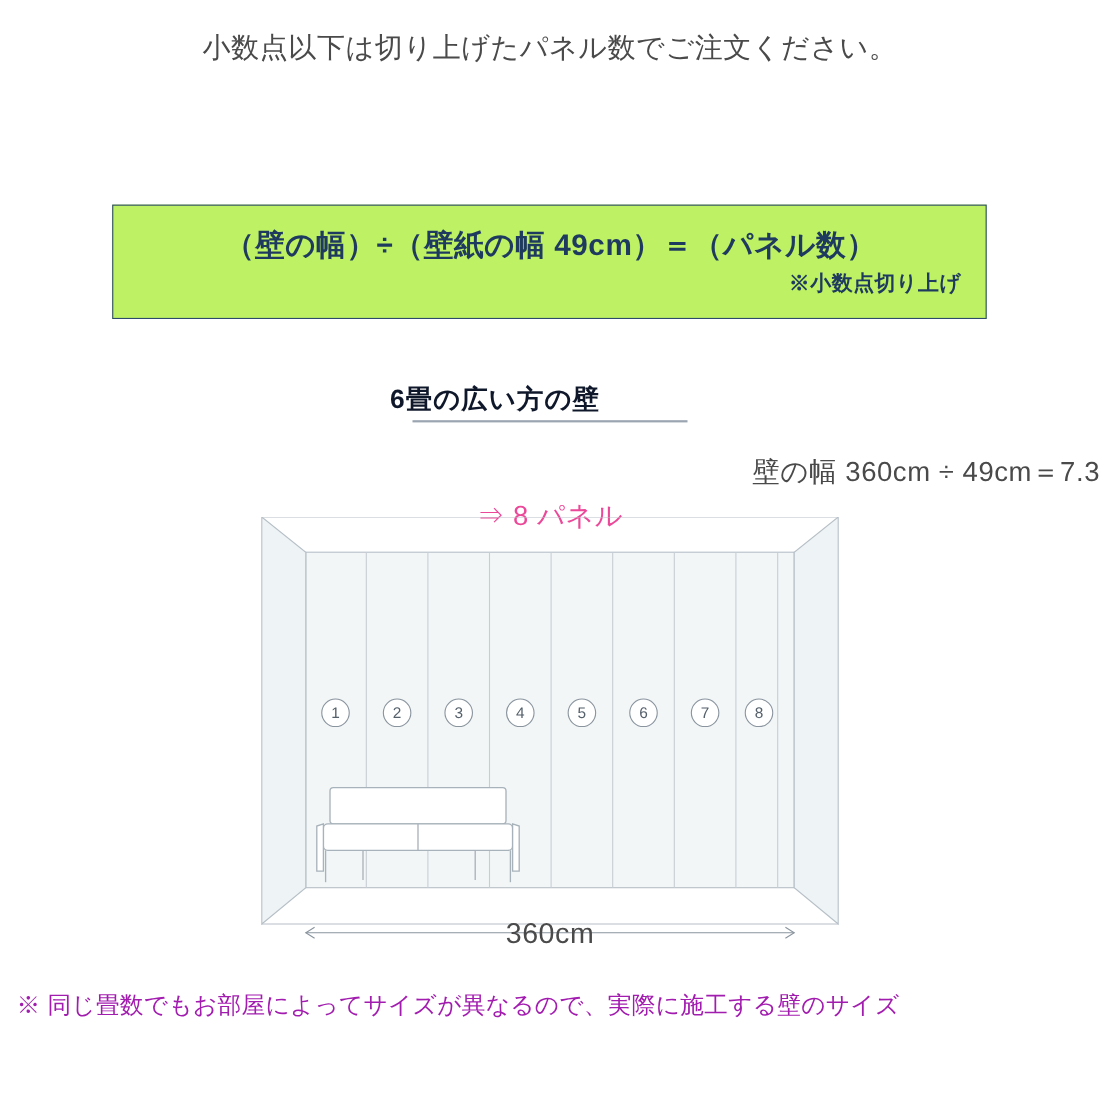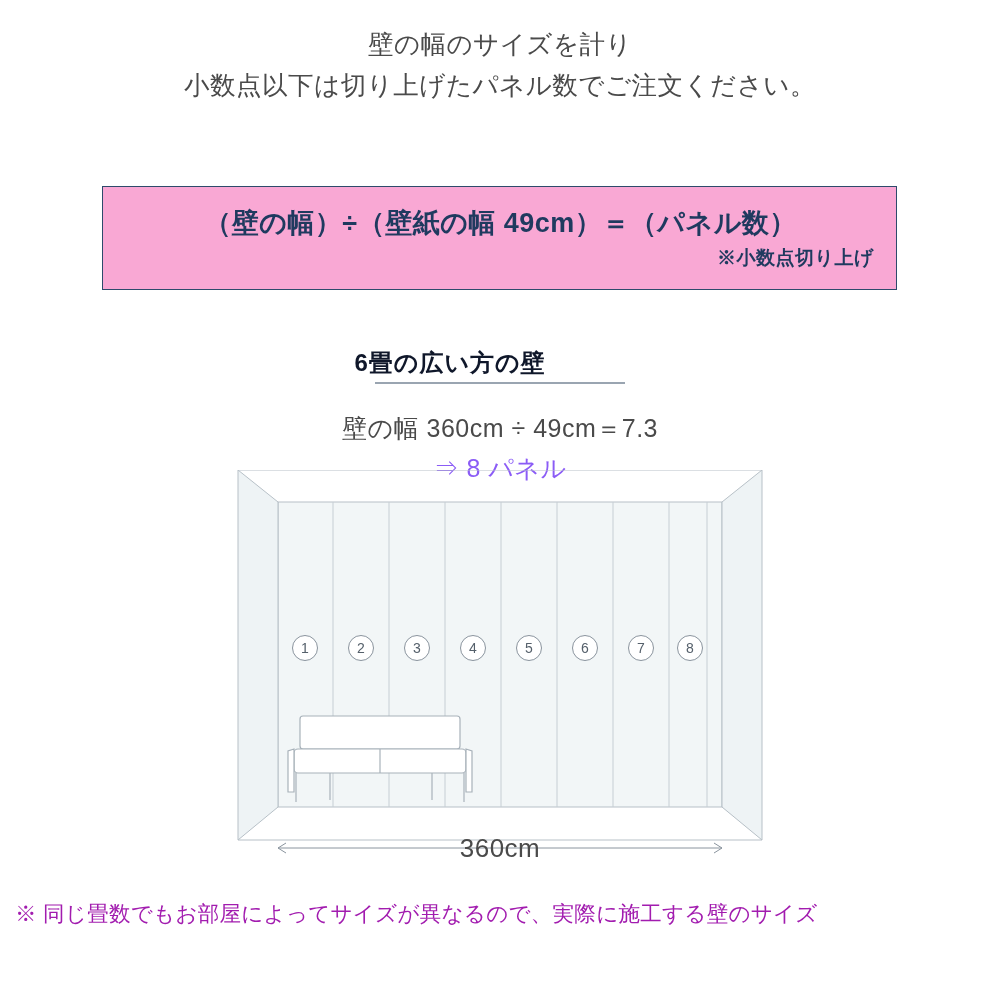--- a/index.html
+++ b/index.html
@@ -38,21 +38,21 @@
 
   
   .formula-box {
     position: absolute;
     left: 102px;
     top: 186px;
     width: 795px;
     height: 104px;
     border: 1.5px solid #2e4a6b;
     box-sizing: border-box;
-    background: #f9a8d4;
+    background: #bef264;
   }
   .formula-main {
     position: absolute;
     left: 0;
     top: 18px;
     width: 795px;
     text-align: center;
     font-size: 27px;
     font-weight: bold;
     color: #1f3a5f;
@@ -92,34 +92,34 @@
     height: 1.5px;
     background: #9aa5b1;
   }
 
   
   .calc-line-1 {
     position: absolute;
     left: 0;
     top: 412px;
     width: 1000px;
-    text-align: center;
+    text-align: right;
     font-size: 25px;
     color: #4a4a4a;
     letter-spacing: 0.5px;
     white-space: nowrap;
   }
   .calc-line-2 {
     position: absolute;
     left: 0;
     top: 452px;
     width: 1000px;
     text-align: center;
     font-size: 25px;
-    color: #8b5cf6;
+    color: #ec4899;
     letter-spacing: 0.5px;
     white-space: nowrap;
   }
 
   
   .illustration {
     position: absolute;
     left: 210px;
     top: 470px;
     width: 580px;
@@ -170,21 +170,20 @@
   .footnote .l2 {
     padding-left: 26px;
   }
 </style>
 </head>
 <body>
 
 <div class="page">
 
   <div class="intro">
-    <div>壁の幅のサイズを計り</div>
     <div>小数点以下は切り上げたパネル数でご注文ください。</div>
   </div>
 
   <div class="formula-box">
     <div class="formula-main">（壁の幅）÷（壁紙の幅 49cm）＝（パネル数）</div>
     <div class="formula-note">※小数点切り上げ</div>
   </div>
 
   <div class="section-title">6畳の広い方の壁</div>
   <div class="section-title-underline"></div>

